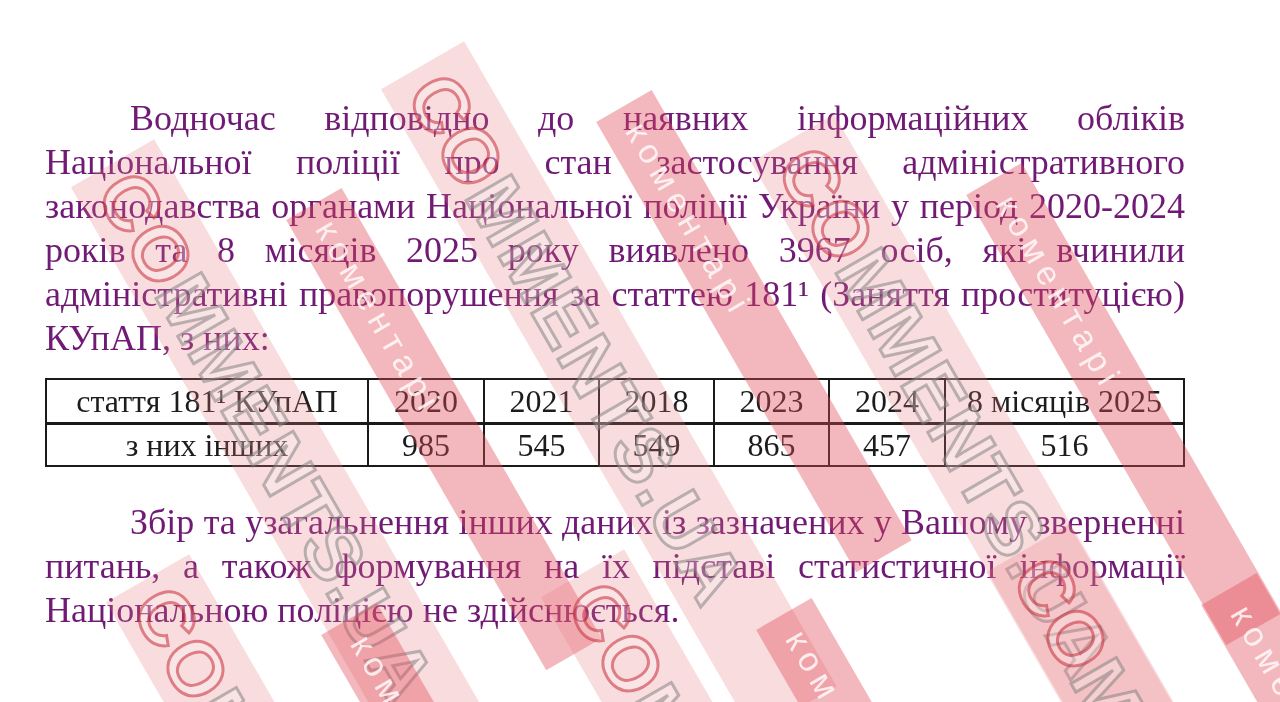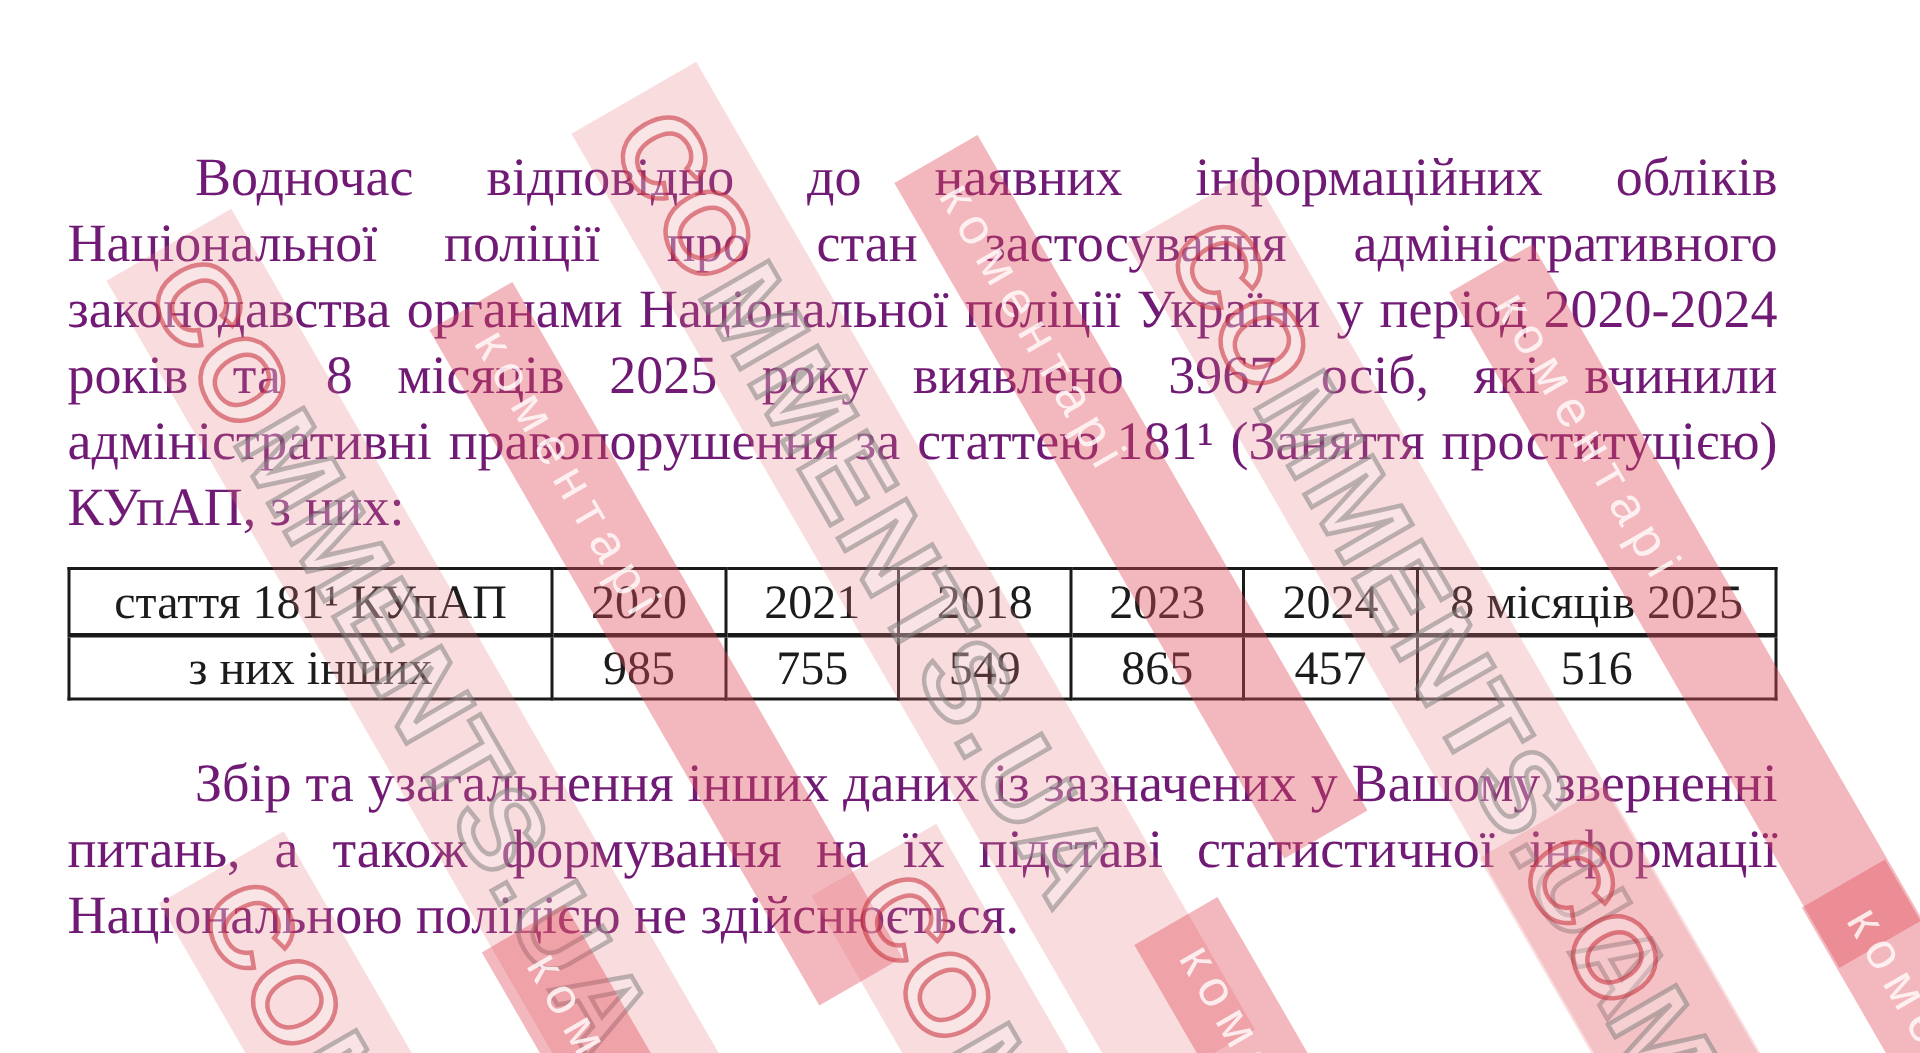--- a/index.html
+++ b/index.html
@@ -122,21 +122,21 @@
             <th>2018</th>
             <th>2023</th>
             <th>2024</th>
             <th>8 місяців 2025</th>
           </tr>
       </thead>
       <tbody id="table-body">
           <tr>
             <td>з них інших</td>
             <td>985</td>
-            <td>755</td>
+            <td>545</td>
             <td>549</td>
             <td>865</td>
             <td>457</td>
             <td>516</td>
           </tr>
         </tbody>
     </table>
 
     <p class="para closing">Збір та узагальнення інших даних із зазначених у Вашому зверненні питань, а також формування на їх підставі статистичної інформації Національною поліцією не здійснюється.</p>
   </div>

